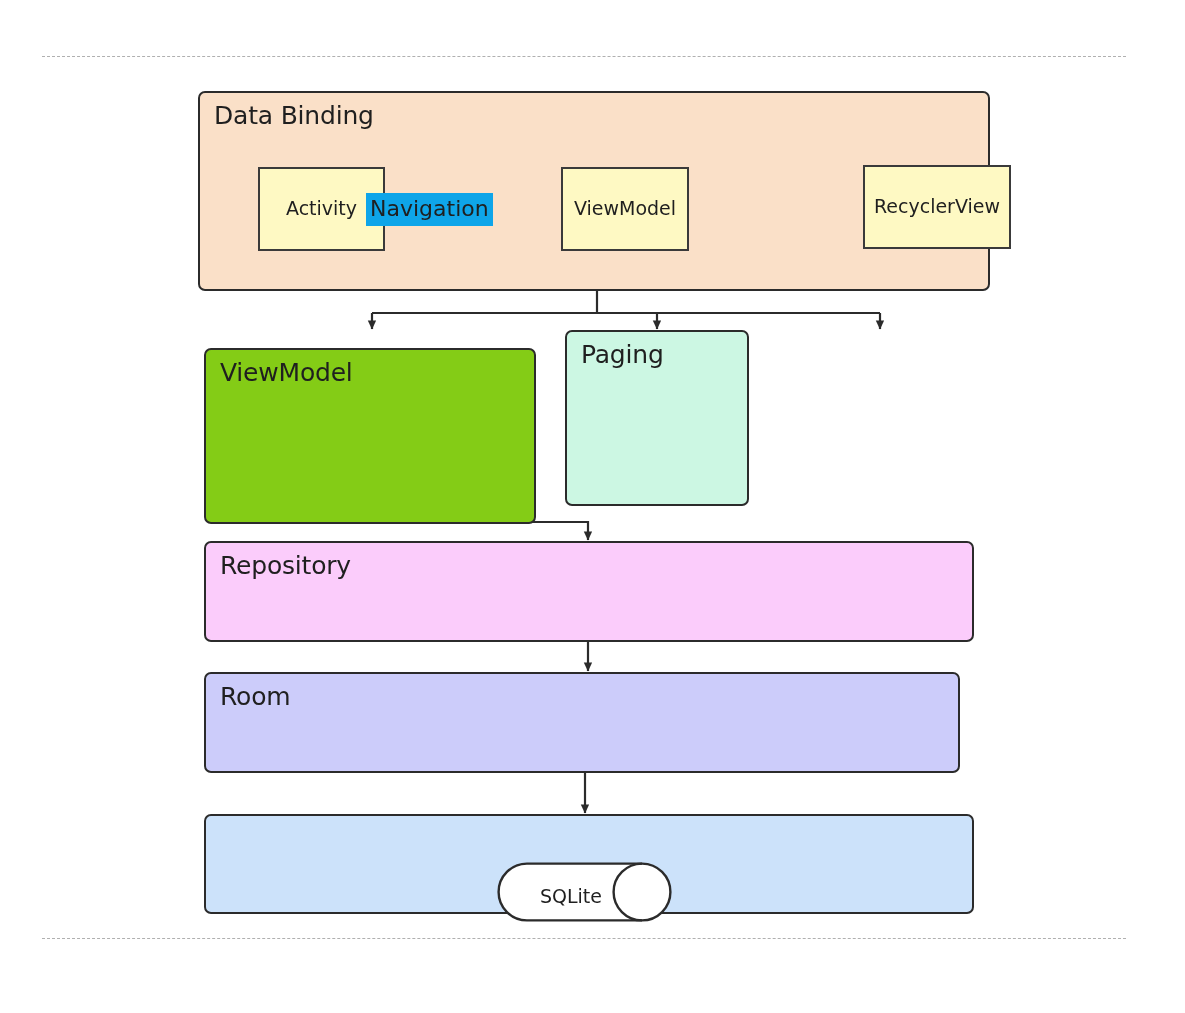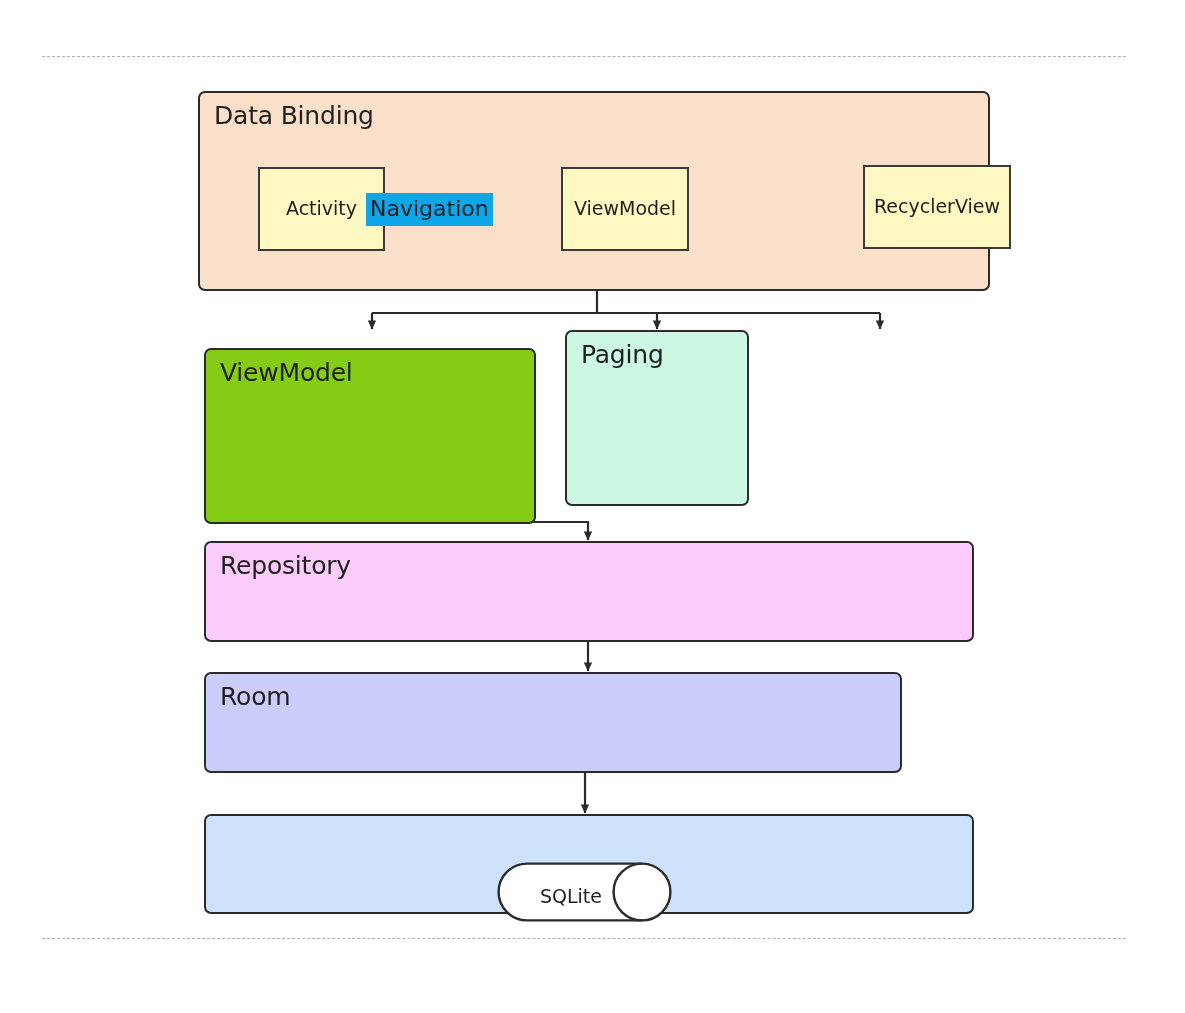--- a/index.html
+++ b/index.html
@@ -169,21 +169,21 @@
 
   <div class="group" id="g-paging" style="left:565px; top:330px; width:184px; height:176px; background:#ccf7e3;">
     <div class="group-title">Paging</div>
   </div>
 
 
   <div class="group" id="g-repository" style="left:204px; top:541px; width:770px; height:101px; background:#fbccfb;">
     <div class="group-title">Repository</div>
   </div>
 
-  <div class="group" id="g-room" style="left:204px; top:672px; width:698px; height:101px; background:#ccccfa;">
+  <div class="group" id="g-room" style="left:204px; top:672px; width:756px; height:101px; background:#ccccfa;">
     <div class="group-title">Room</div>
   </div>
 
 
   <div class="group" id="g-database" style="left:204px; top:814px; width:770px; height:100px; background:#cce2fa;">
     <div class="group-title"></div>
   </div>
 
   <div class="cylinder" id="n-sqlite" style="left:497px; top:862px; width:175px; height:68px;">
     <svg width="175" height="60" viewBox="0 0 175 60">

